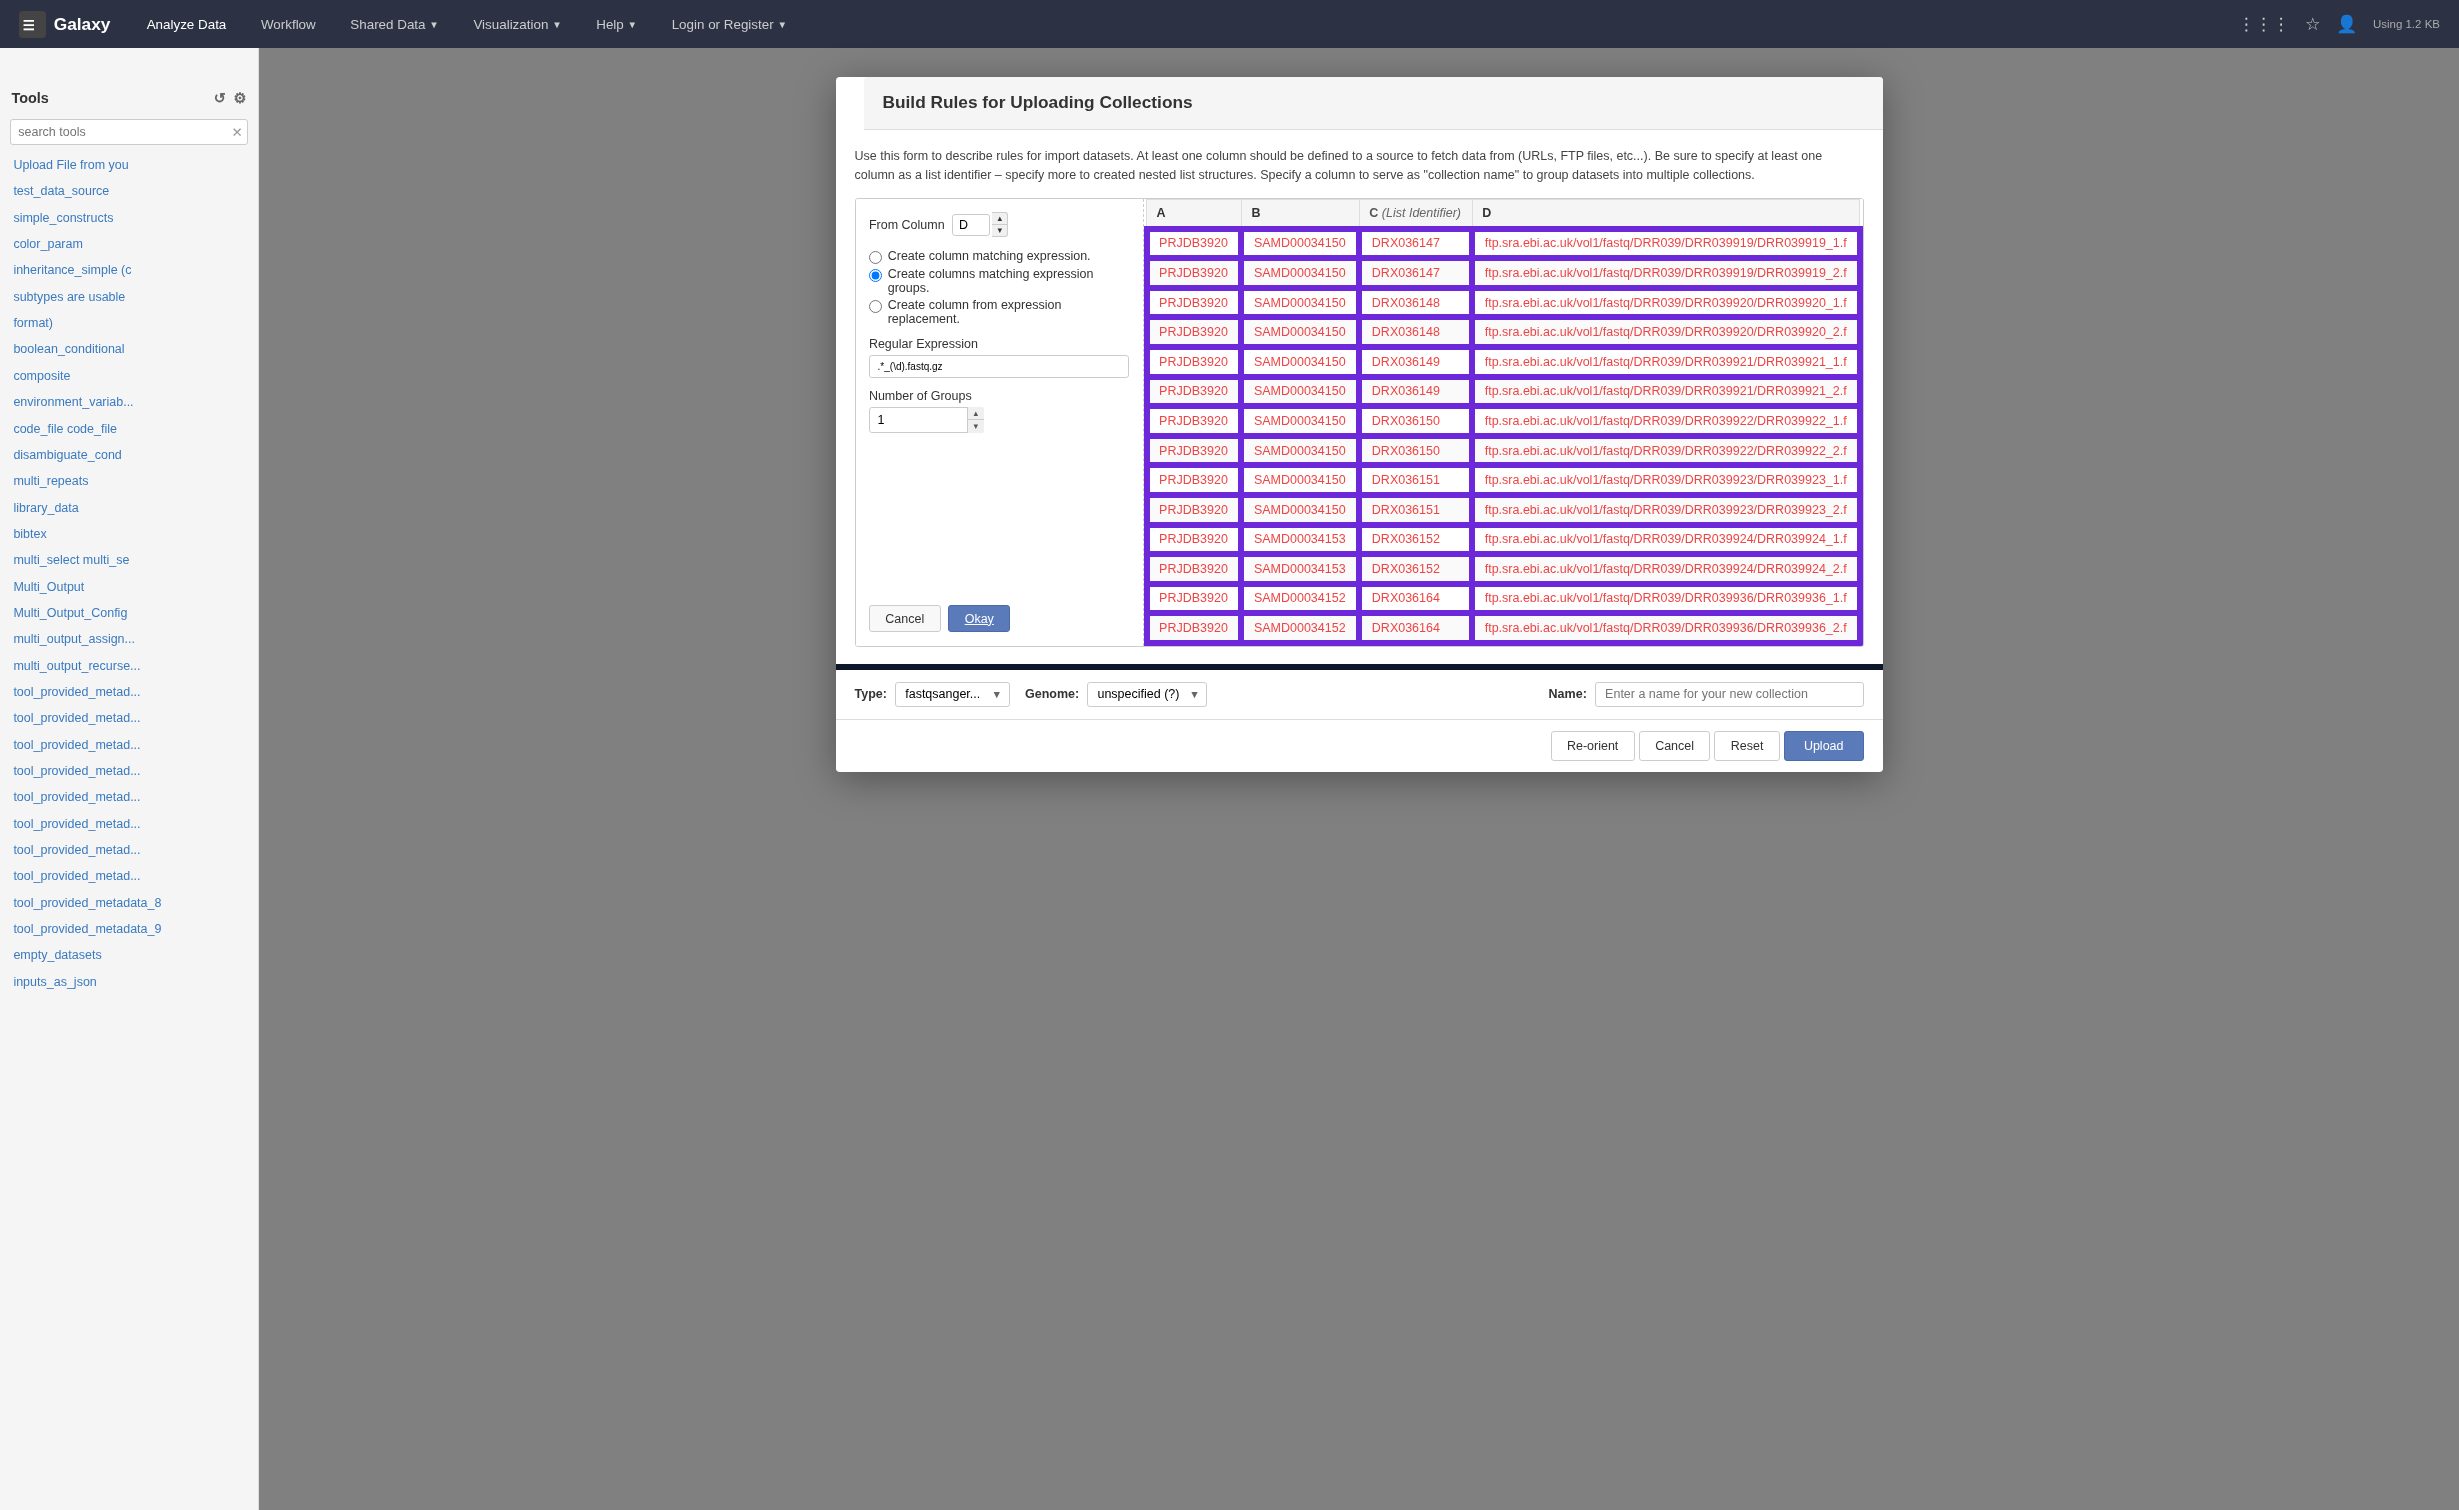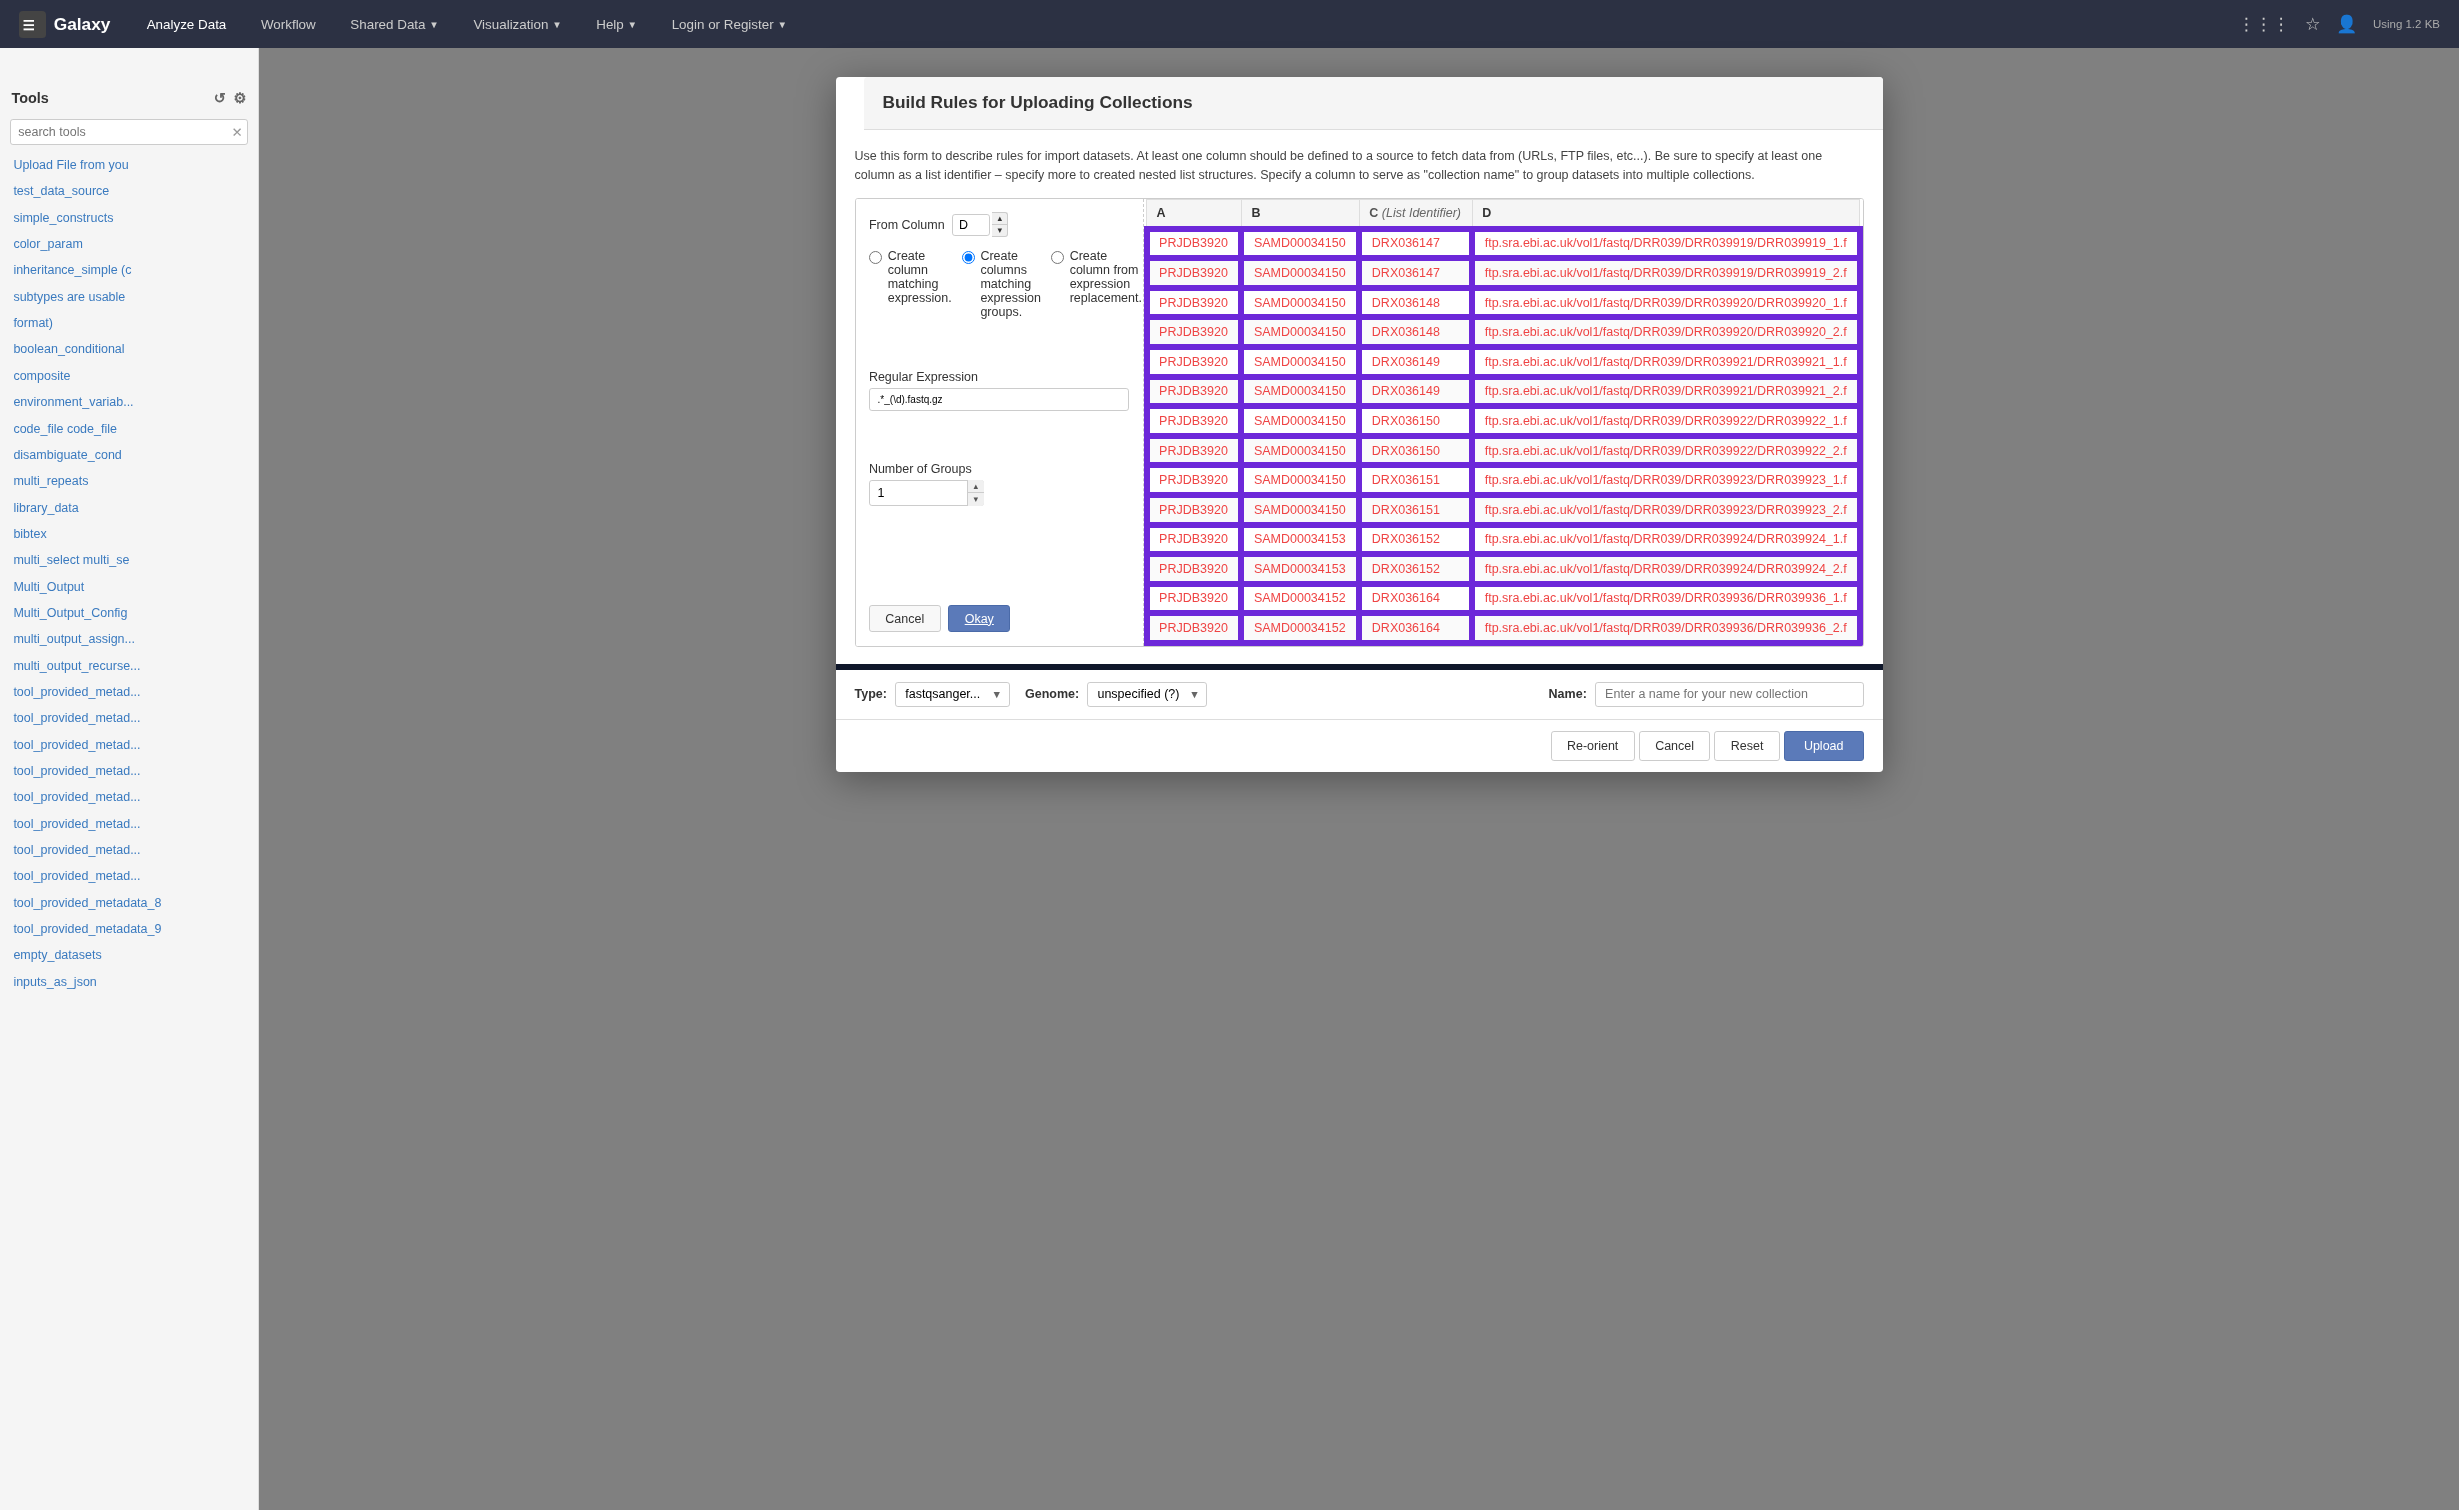--- a/index.html
+++ b/index.html
@@ -224,39 +224,38 @@
       padding: 0 2.9px;
       height: 23px;
       display: flex;
       align-items: center;
       justify-content: center;
       border-radius: 0 2.9px 2.9px 0;
     }
 
     .radio-group {
       display: flex;
-      flex-direction: row;
-      gap: 10px;
+      flex-direction: column;
+      gap: 3px;
       justify-content: space-between;
     }
     .radio-item {
       display: flex;
       align-items: flex-start;
       gap: 5.8px;
       font-size: 12.5px;
       color: #333;
       cursor: pointer;
     }
     .radio-item input[type=radio] { margin-top: 1.9px; cursor: pointer; }
 
     .field-group {
       display: flex;
       flex-direction: column;
       gap: 3.8px;
-      margin-top: 40px;
     }
     .field-label {
       font-size: 12.5px;
       color: #333;
       font-weight: normal;
     }
     .field-input {
       border: 1px solid #ccc;
       border-radius: 2.9px;
       padding: 4.8px 7.7px;

